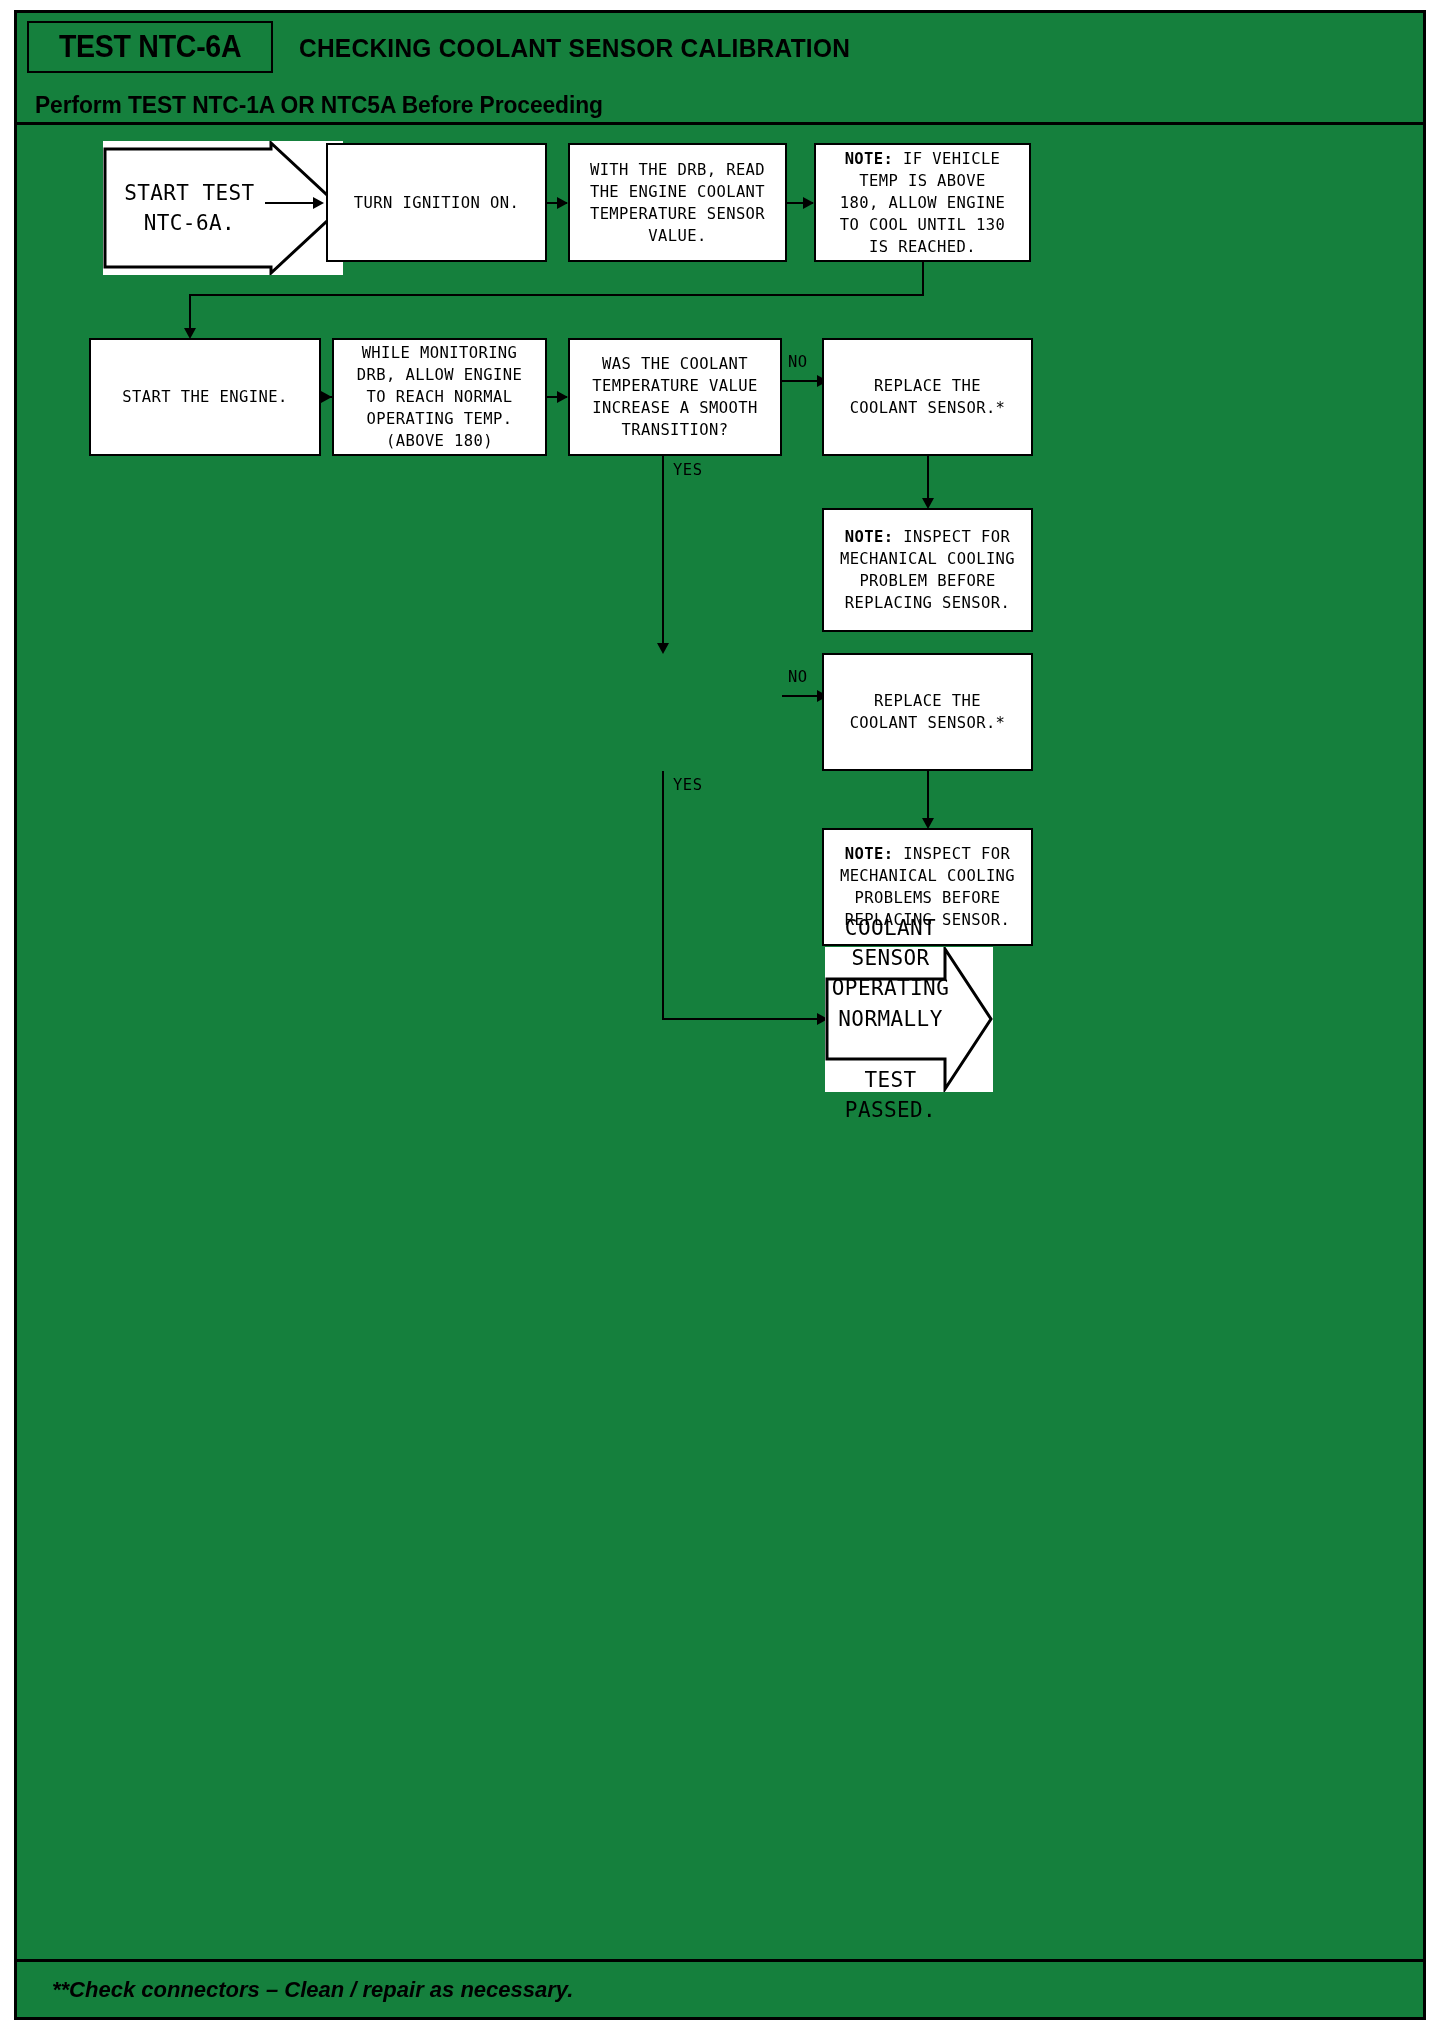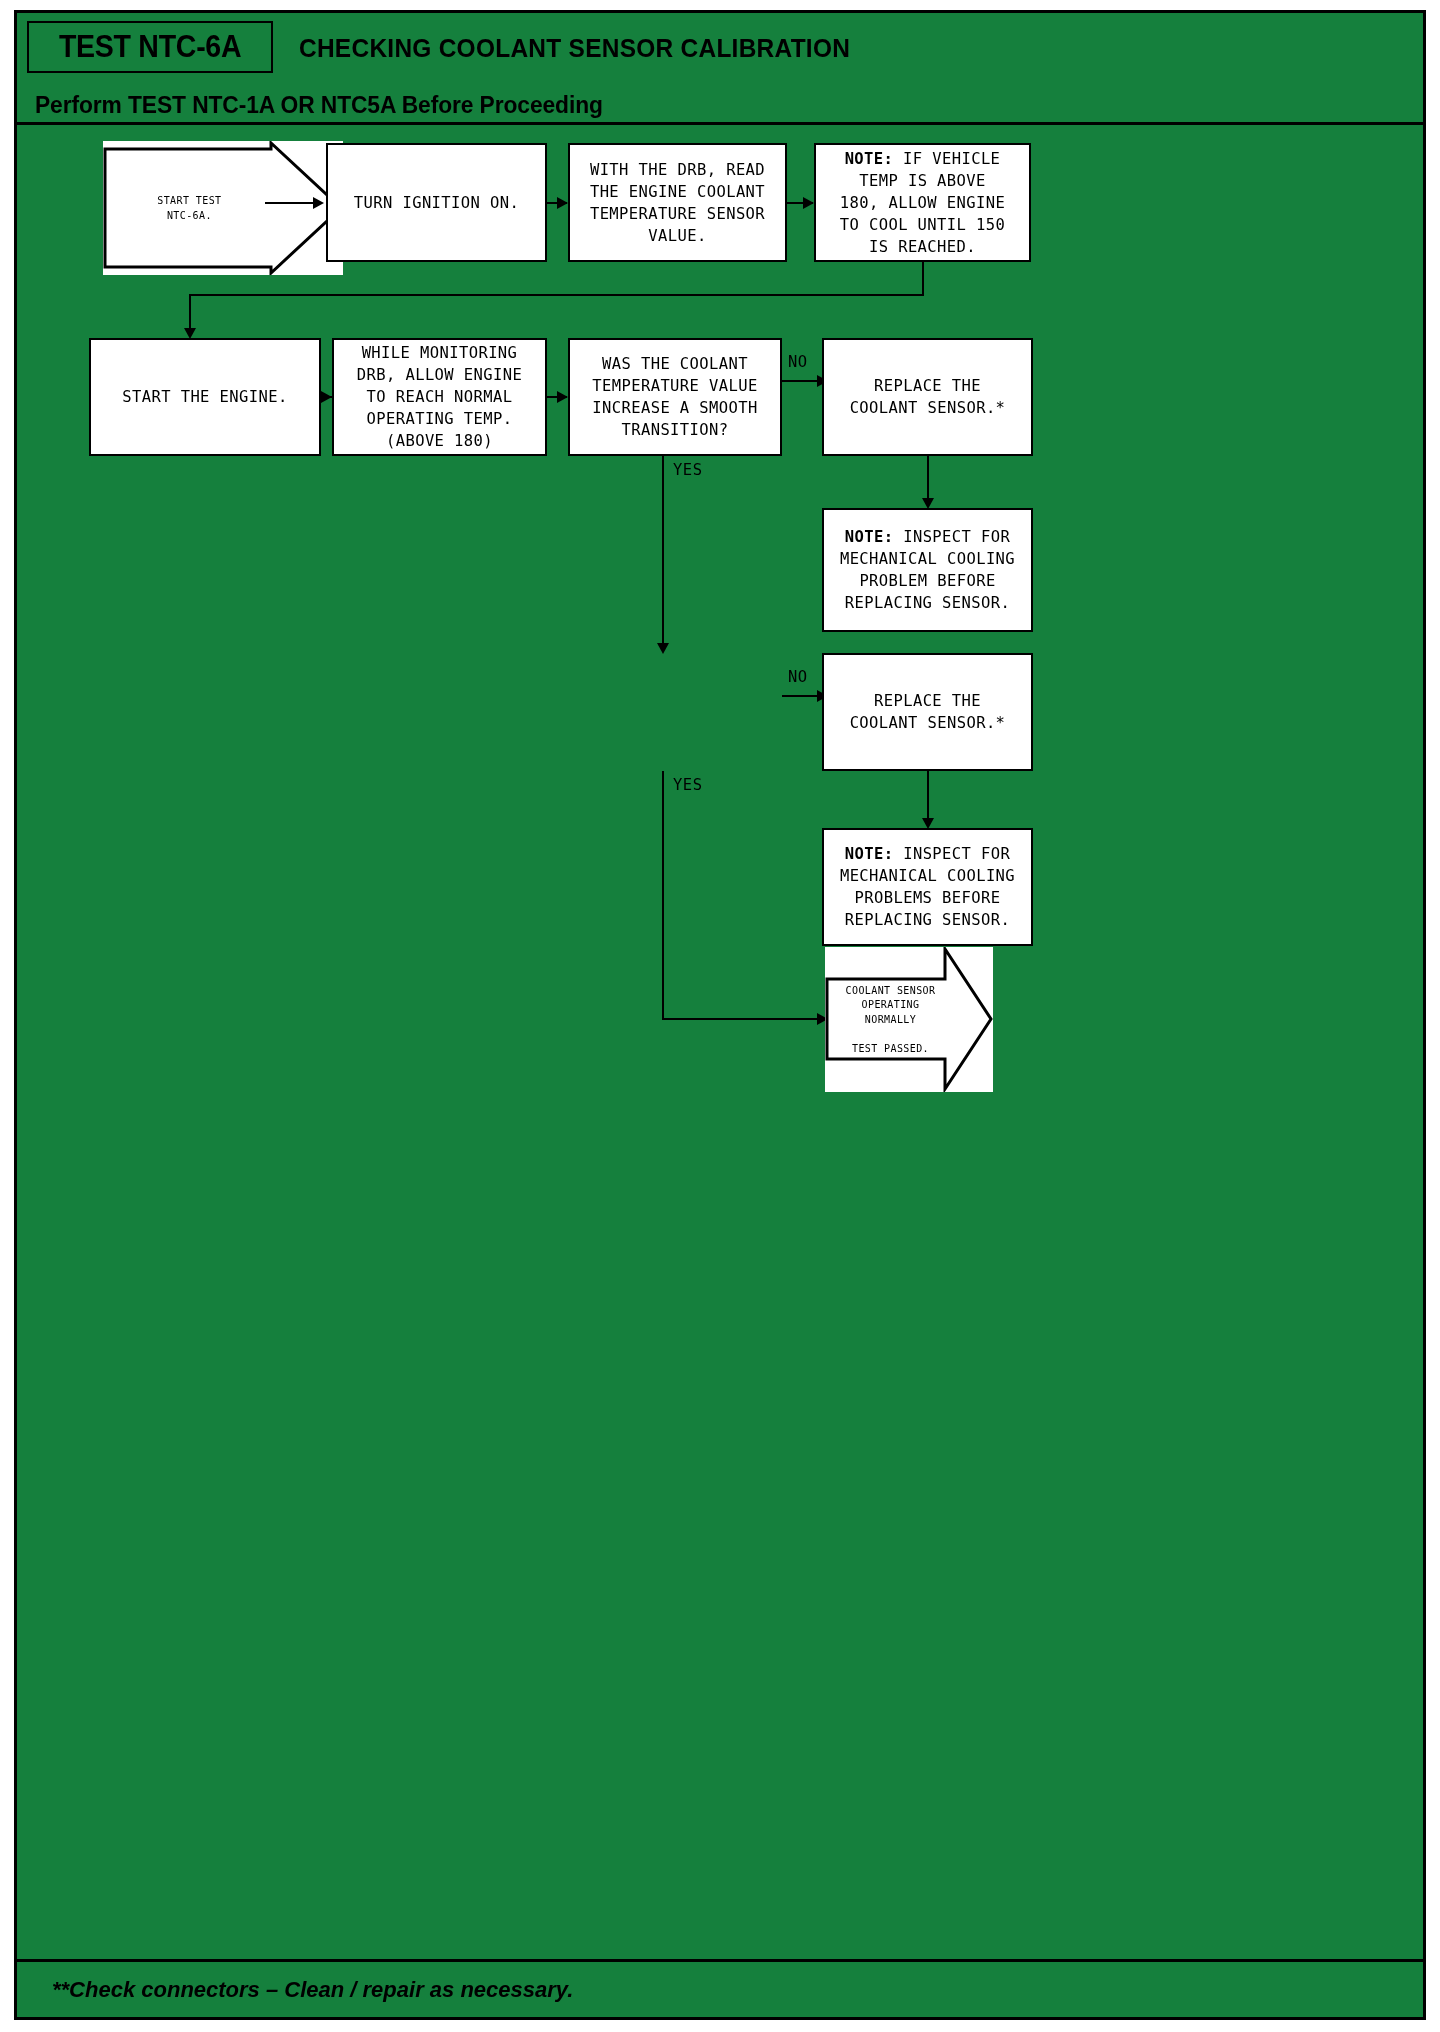--- a/index.html
+++ b/index.html
@@ -143,21 +143,21 @@
 
   
   .arrow-node {
     position: absolute;
     background: #fff;
   }
   .arrow-node svg { display: block; }
   .arrow-node .arrow-text {
     position: absolute;
     font-family: "DejaVu Sans Mono", "Liberation Mono", monospace;
-    font-size: 10px;
+    font-size: 21px;
     line-height: 1.45;
     text-align: center;
     color: #000;
     white-space: pre-line;
     letter-spacing: 0.4px;
     left: 0;
     width: 72%;
     top: 50%;
     transform: translateY(-50%);
   }
@@ -240,21 +240,21 @@
 VALUE.</div>
     </div>
 
     <div class="line h" style="left:770px; top:77px; width:26px;"></div>
     <div class="arrowhead right" style="left:786px; top:72px;"></div>
 
     <div class="node" style="left:797px; top:18px; width:217px; height:119px;">
       <div class="node-text"><span class="note-label">NOTE:</span><span> IF VEHICLE
 TEMP IS ABOVE
 180,  ALLOW ENGINE
-TO COOL UNTIL 150
+TO COOL UNTIL 130
 IS REACHED.</span></div>
     </div>
 
     <div class="line v" style="left:905px; top:137px; height:33px;"></div>
     <div class="line h" style="left:172px; top:169px; width:735px;"></div>
     <div class="line v" style="left:172px; top:169px; height:43px;"></div>
     <div class="arrowhead down" style="left:167px; top:203px;"></div>
 
     <div class="node" style="left:72px; top:213px; width:232px; height:118px;">
       <div class="node-text">START THE ENGINE.</div>

